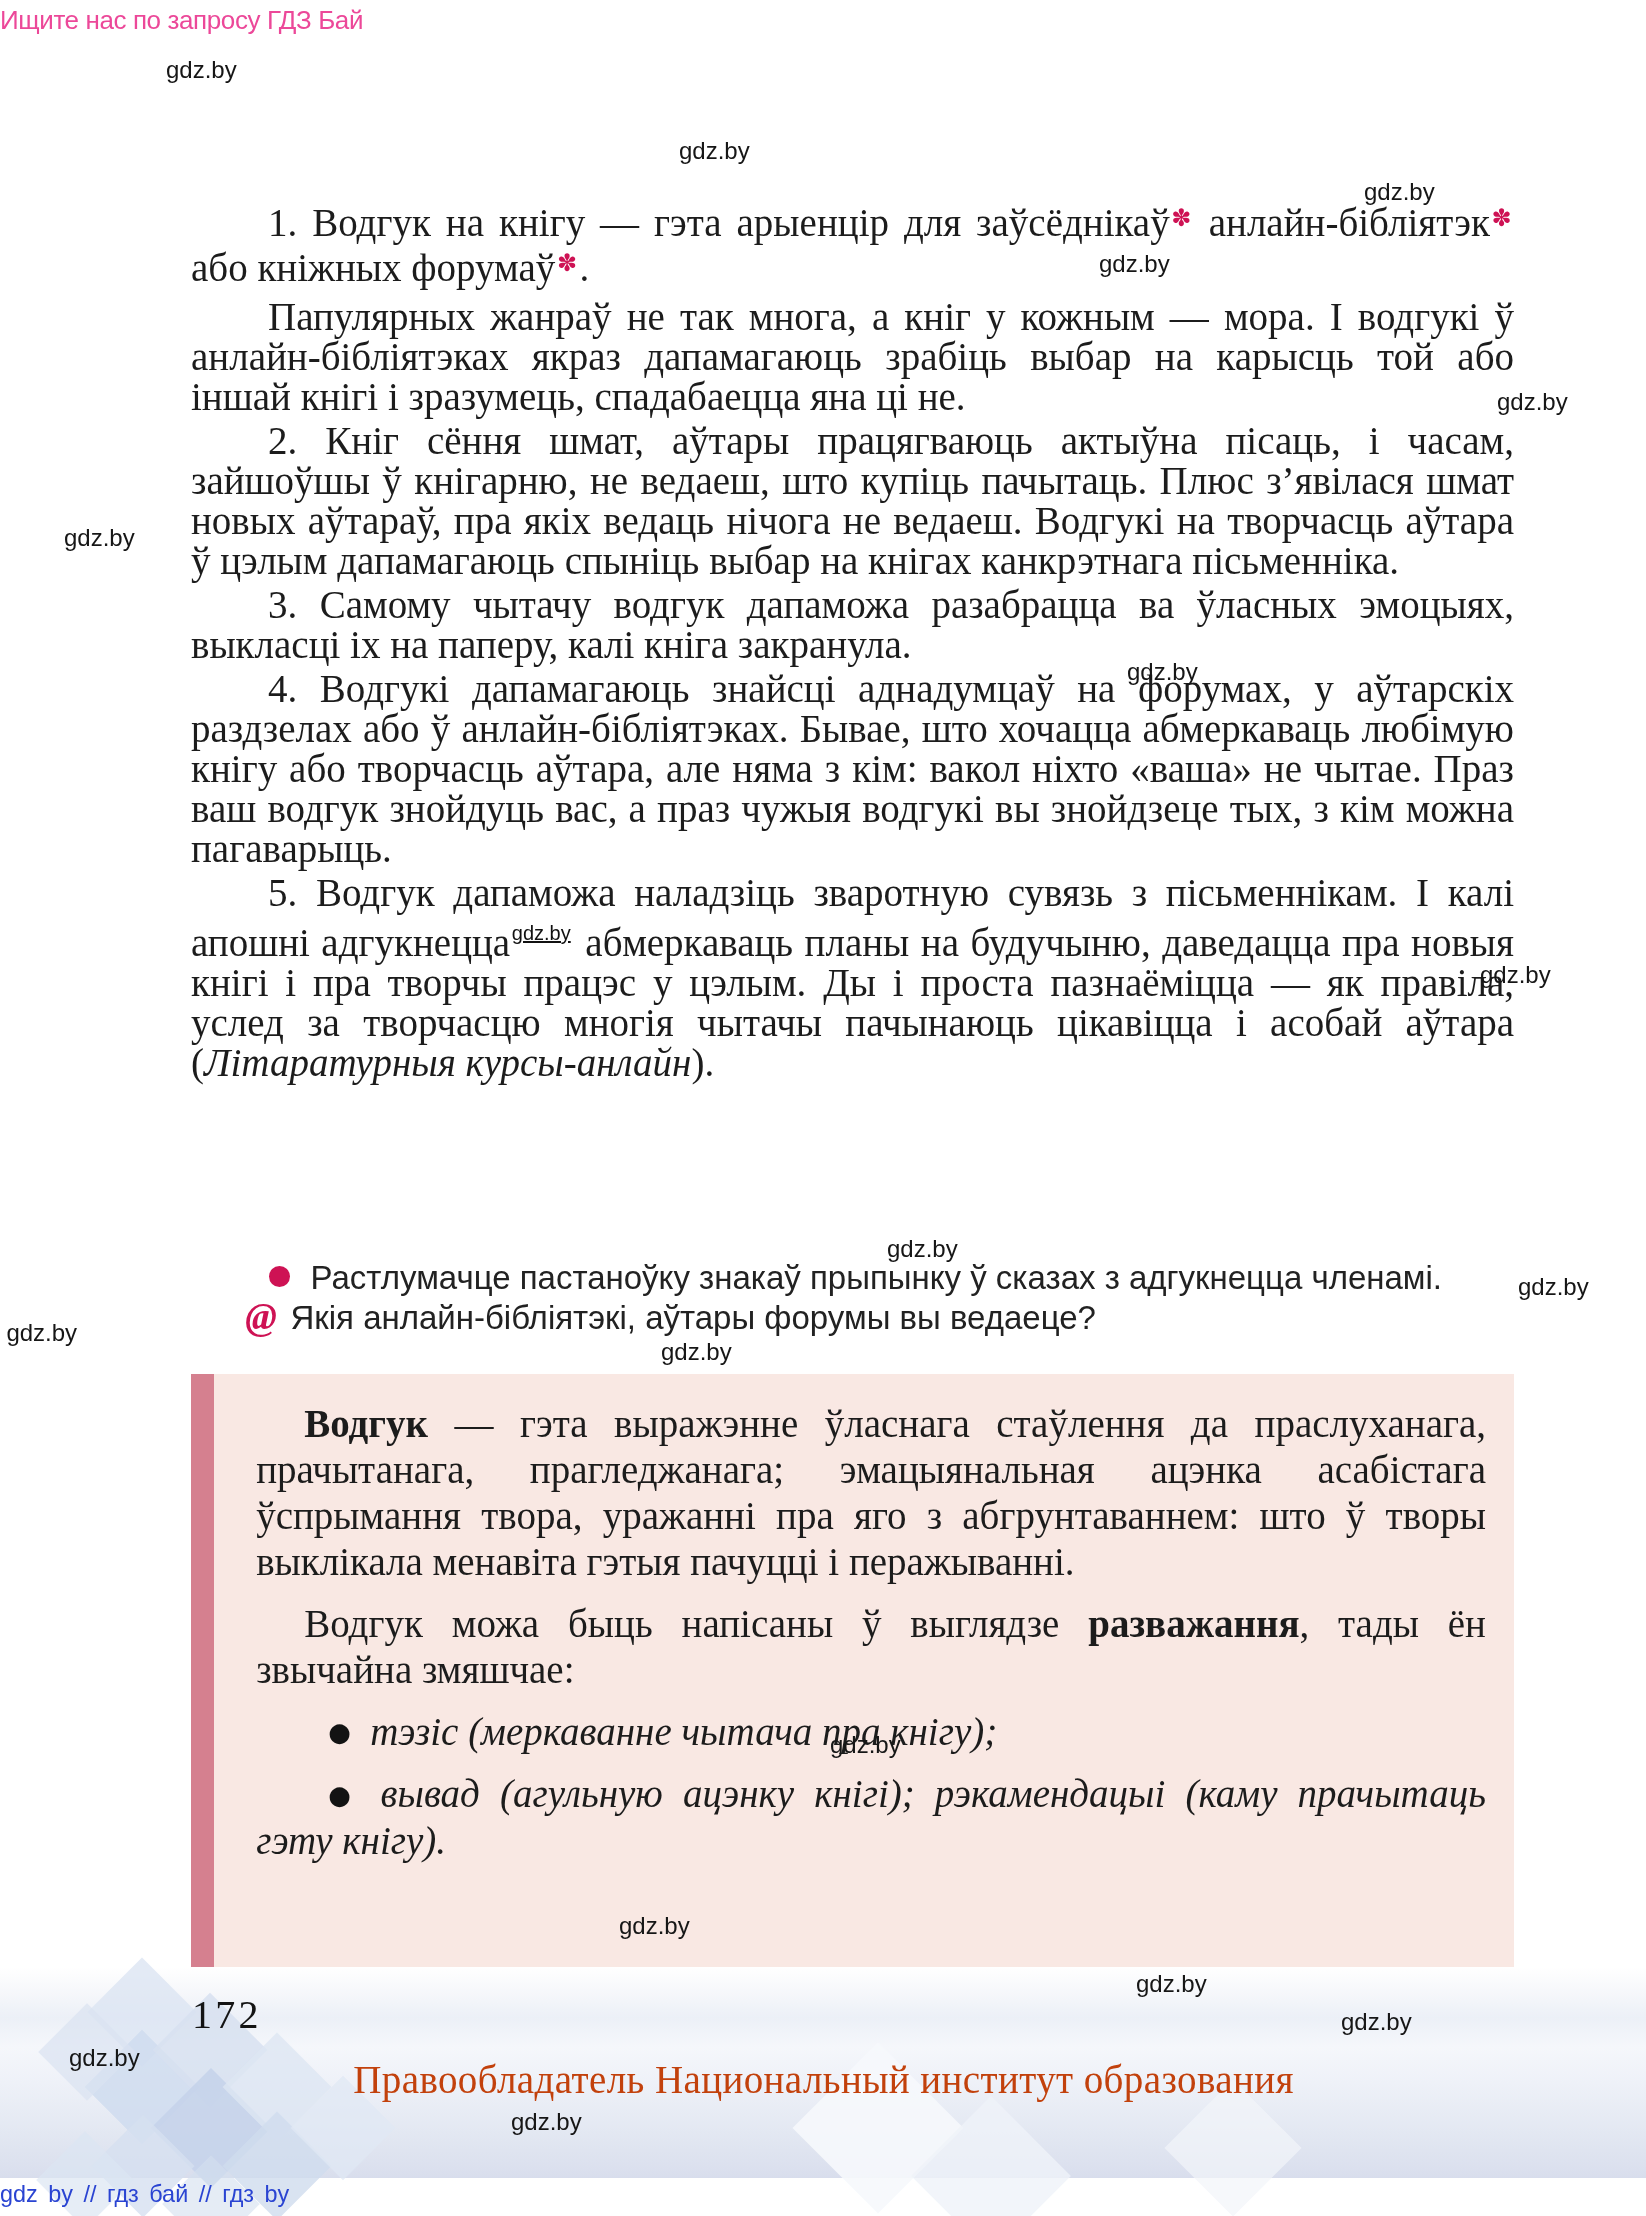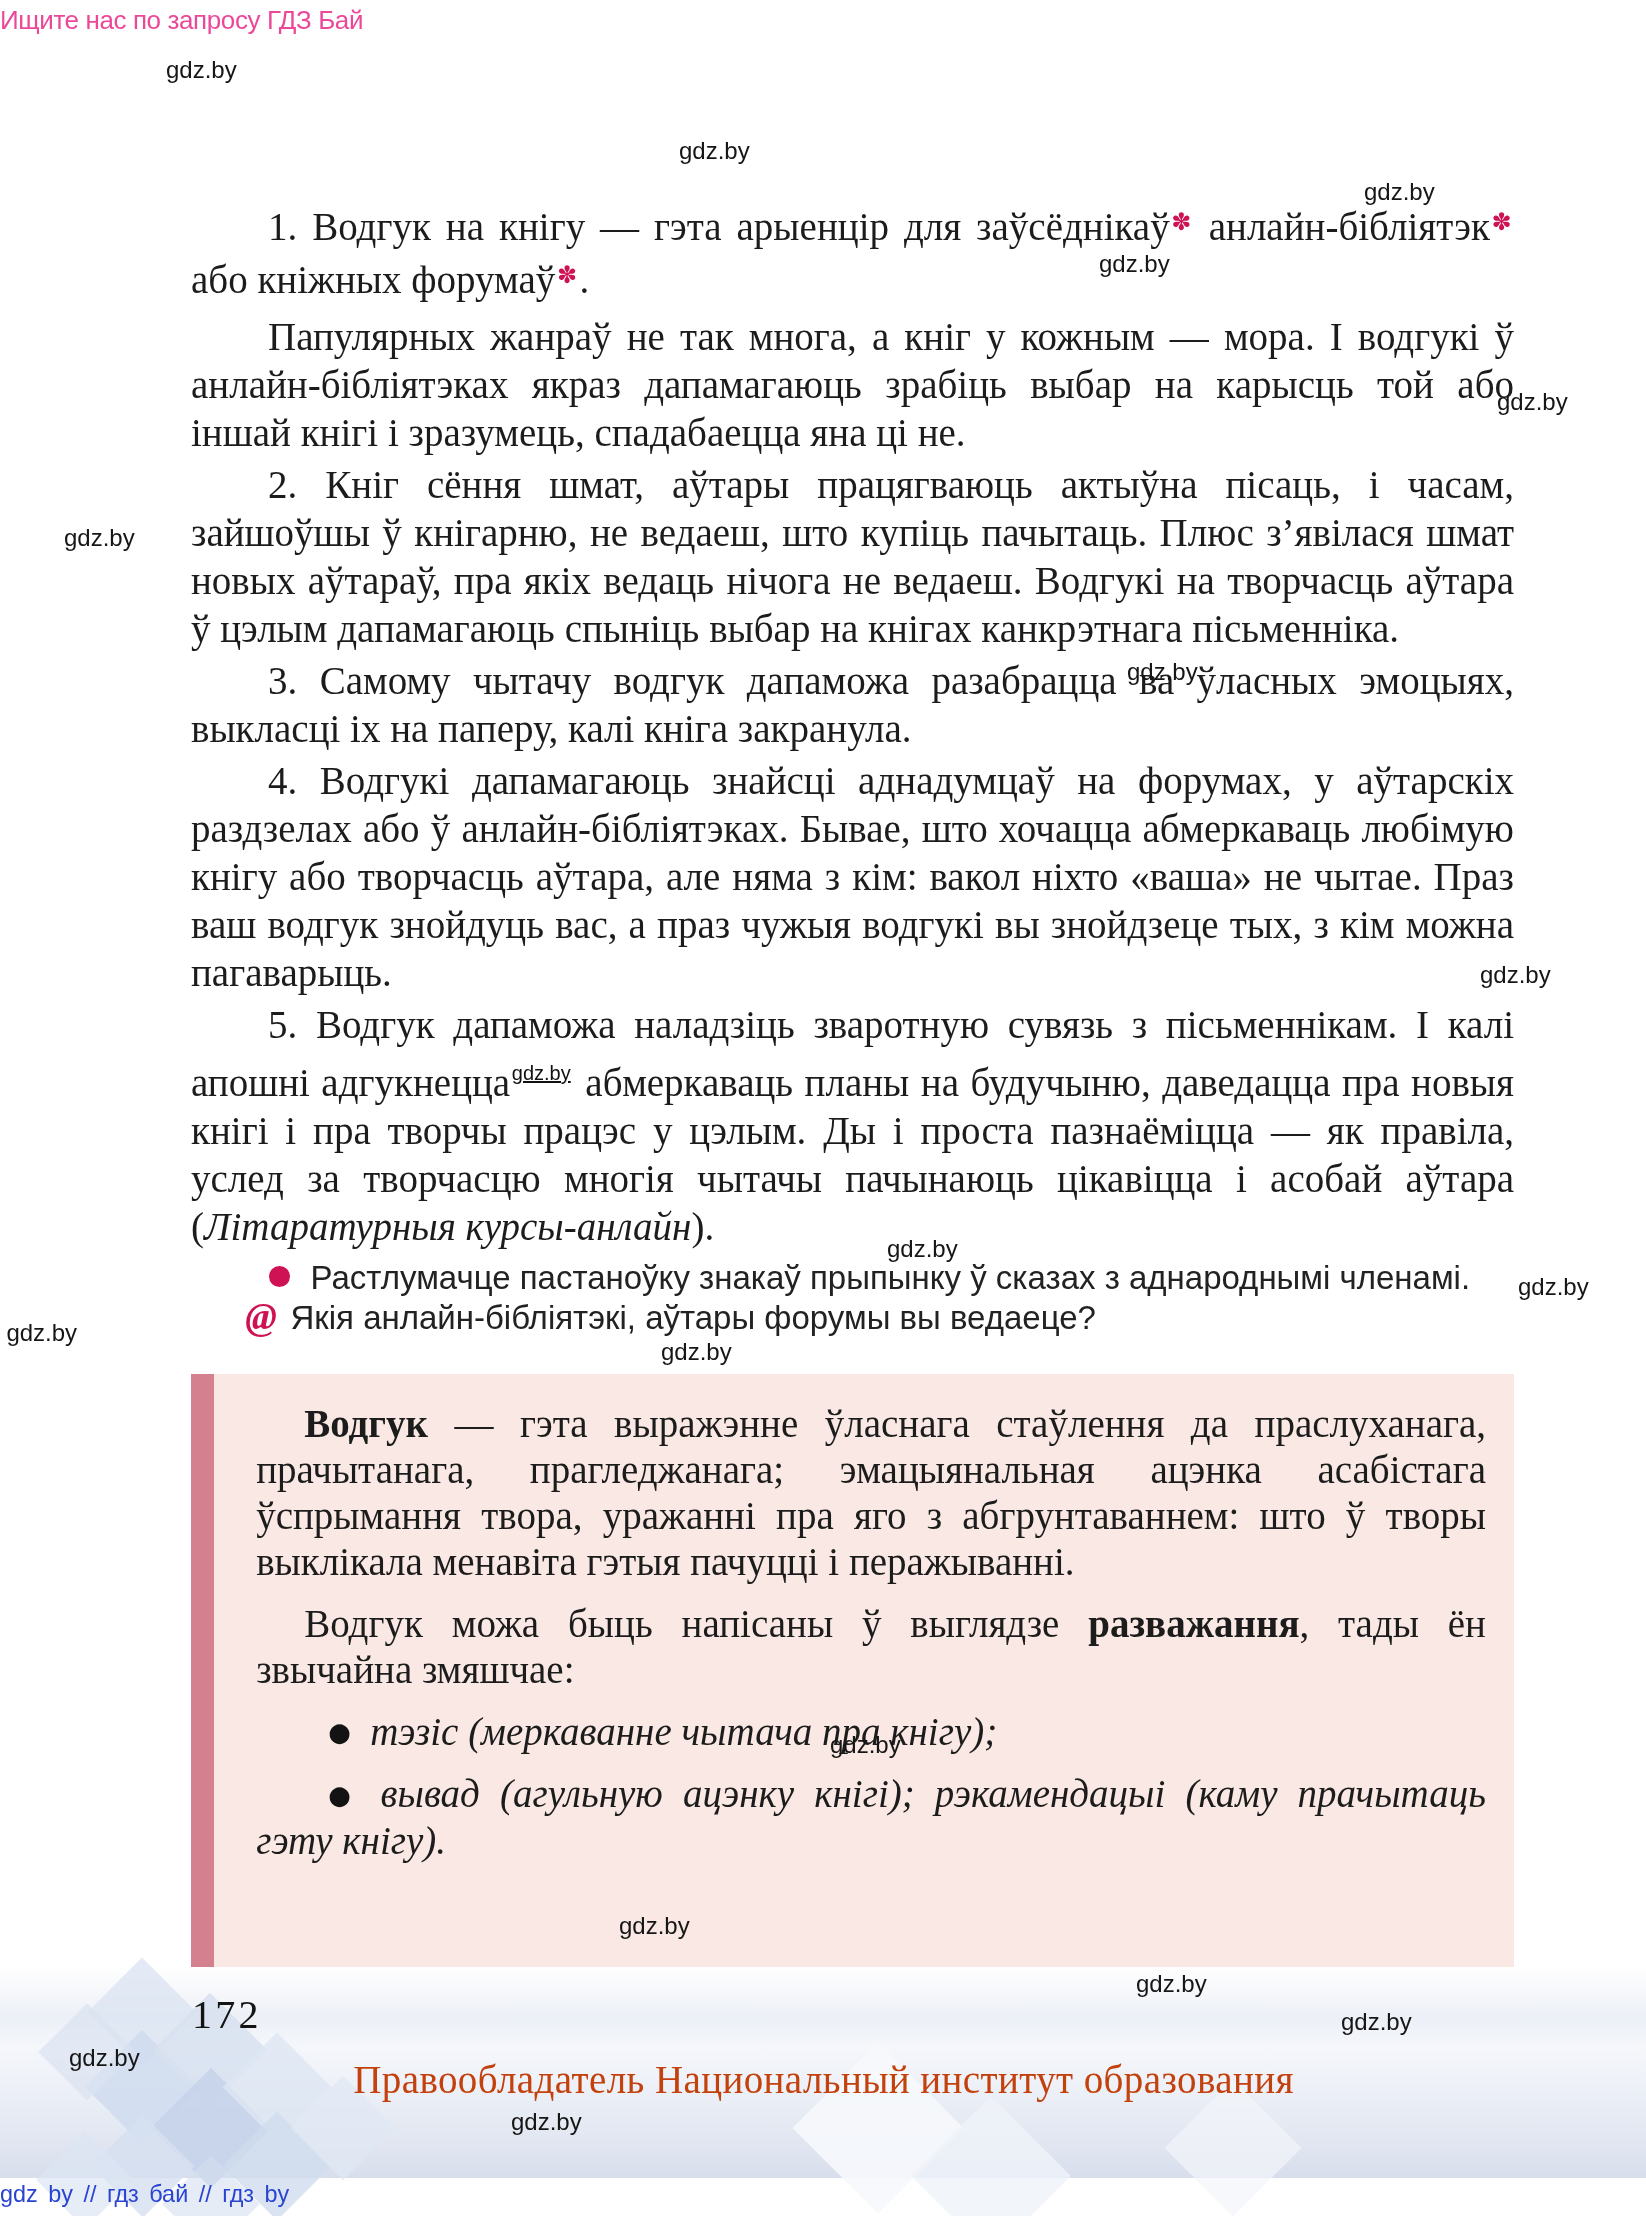--- a/index.html
+++ b/index.html
@@ -15,21 +15,21 @@
     color:#ec4899;z-index:6;
   }
   
   .wm{
     font-family:"Liberation Sans",sans-serif;font-size:24px;color:#161616;
     z-index:5;white-space:nowrap;
   }
   
   .body-text{
     left:191px;top:203px;width:1323px;
-    font-size:39px;line-height:48px;color:#1c1c1c;
+    font-size:39px;line-height:40px;color:#1c1c1c;
     text-align:justify;z-index:4;
   }
   .body-text p{margin:0 0 4px 0;text-indent:77px;}
   .ast{
     font-family:"DejaVu Sans",sans-serif;font-size:24px;color:#ce1254;
     position:relative;top:-9.7px;margin:0 2.4px 0 1.6px;
   }
   .wmsup{
     font-family:"Liberation Sans",sans-serif;font-size:20px;color:#111;
     text-decoration:underline;vertical-align:16px;margin:0 3.2px 0 1.6px;
@@ -141,21 +141,21 @@
   <p><span>1. Водгук на кнігу — гэта арыенцір для заўсёднікаў</span><span class="ast">✽</span><span> анлайн-бібліятэк</span><span class="ast">✽</span><span> або кніжных форумаў</span><span class="ast">✽</span><span>.</span></p>
   <p>Папулярных жанраў не так многа, а кніг у кожным — мора. І водгукі ў анлайн-бібліятэках якраз дапамагаюць зрабіць выбар на карысць той або іншай кнігі і зразумець, спадабаецца яна ці не.</p>
   <p>2. Кніг сёння шмат, аўтары працягваюць актыўна пісаць, і часам, зайшоўшы ў кнігарню, не ведаеш, што купіць пачытаць. Плюс з’явілася шмат новых аўтараў, пра якіх ведаць нічога не ведаеш. Водгукі на творчасць аўтара ў цэлым дапамагаюць спыніць выбар на кнігах канкрэтнага пісьменніка.</p>
   <p>3. Самому чытачу водгук дапаможа разабрацца ва ўласных эмоцыях, выкласці іх на паперу, калі кніга закранула.</p>
   <p>4. Водгукі дапамагаюць знайсці аднадумцаў на форумах, у аўтарскіх раздзелах або ў анлайн-бібліятэках. Бывае, што хочацца абмеркаваць любімую кнігу або творчасць аўтара, але няма з кім: вакол ніхто «ваша» не чытае. Праз ваш водгук знойдуць вас, а праз чужыя водгукі вы знойдзеце тых, з кім можна пагаварыць.</p>
   <p><span>5. Водгук дапаможа наладзіць зваротную сувязь з пісьменнікам. І калі апошні адгукнецца</span><span class="wmsup">gdz.by</span><span> абмеркаваць планы на будучыню, даведацца пра новыя кнігі і пра творчы працэс у цэлым. Ды і проста пазнаёміцца — як правіла, услед за творчасцю многія чытачы пачынаюць цікавіцца і асобай аўтара (</span><i>Літаратурныя курсы-анлайн</i><span>).</span></p>
 </div>
 
 <div class="abs task" style="top:1259px;">
   <span class="tdot"></span>
-  <span>Растлумачце пастаноўку знакаў прыпынку ў сказах з аднароднымі членамі.</span>
+  <span>Растлумачце пастаноўку знакаў прыпынку ў сказах з адгукнецца членамі.</span>
 </div>
 <div class="abs task" style="top:1299px;">
   <span class="tat">@</span>
   <span>Якія анлайн-бібліятэкі, аўтары форумы вы ведаеце?</span>
 </div>
 
 <div class="abs defbox">
   <div class="abs defbar"></div>
   <div class="definner">
     <p><b>Водгук</b><span> — гэта выражэнне ўласнага стаўлення да праслуханага, прачытанага, прагледжанага; эмацыянальная ацэнка асабістага ўспрымання твора, уражанні пра яго з абгрунтаваннем: што ў творы выклікала менавіта гэтыя пачуцці і перажыванні.</span></p>

